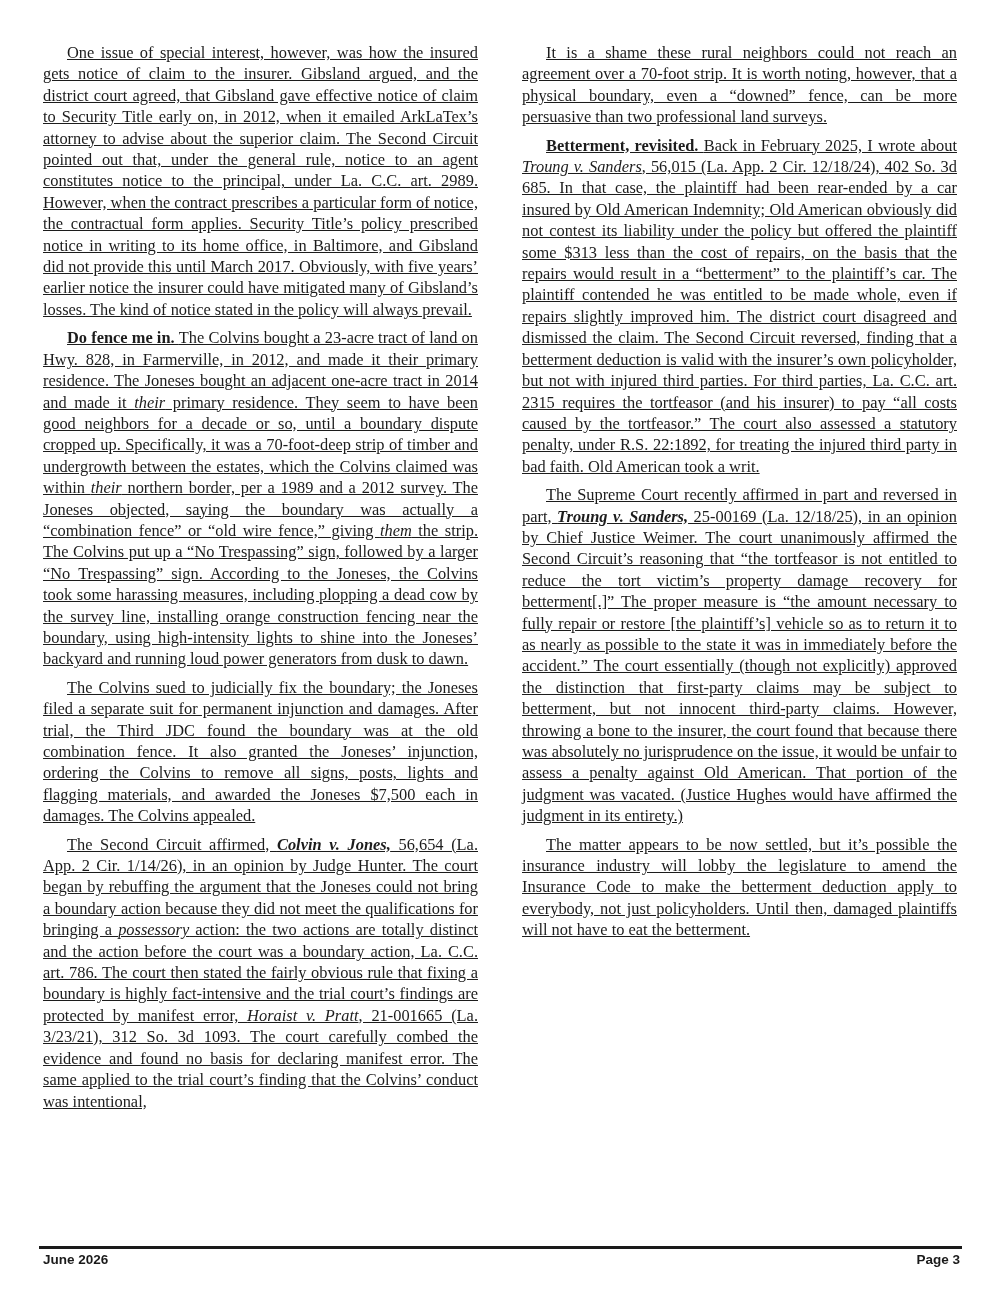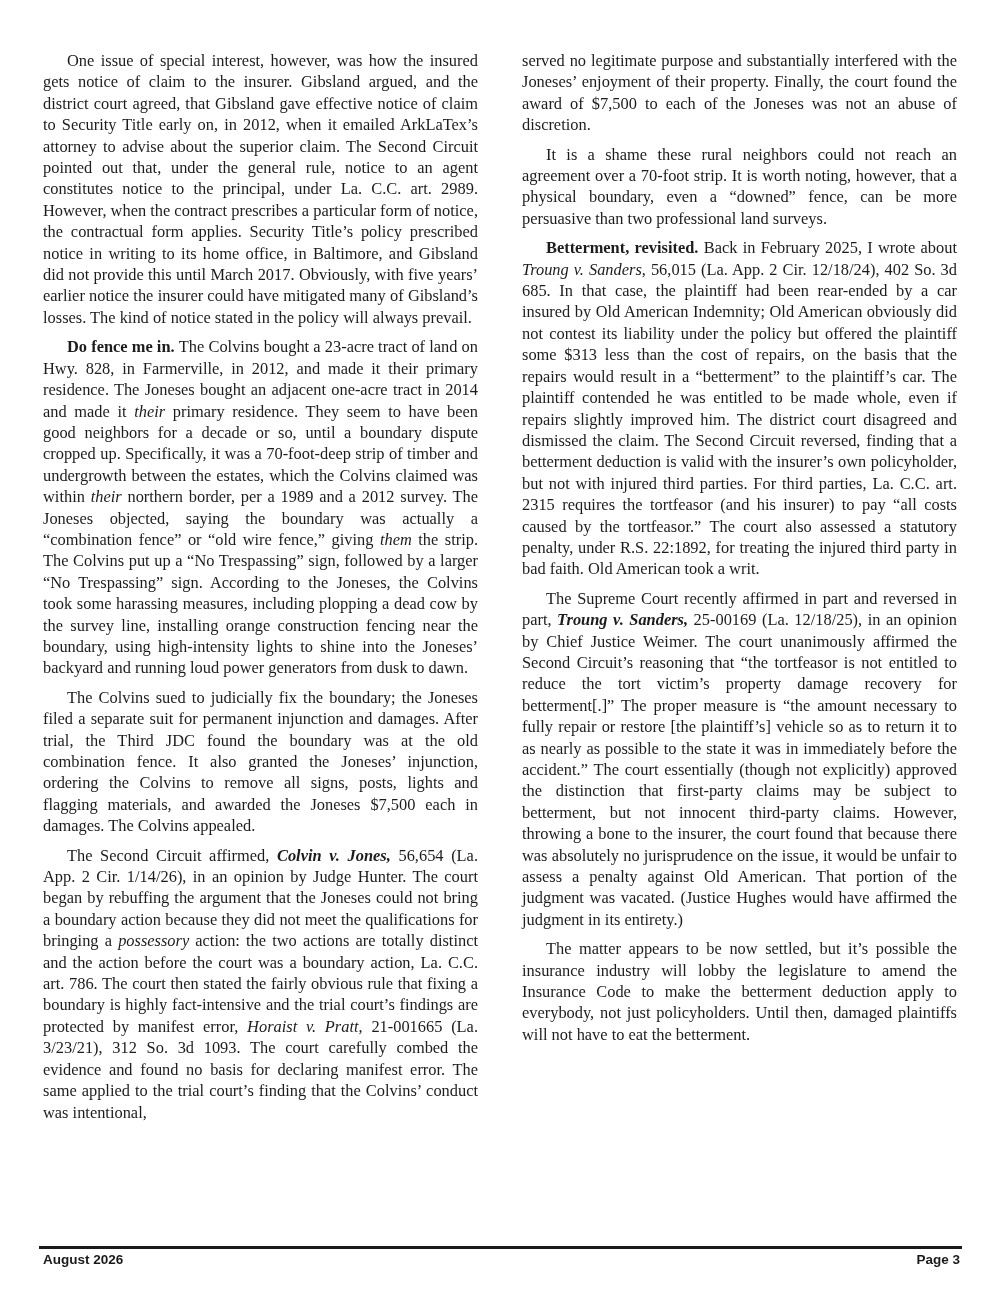--- a/index.html
+++ b/index.html
@@ -15,25 +15,26 @@
   .columns {
     position: absolute;
     left: 43px;
     top: 42px;
     width: 914px;
     display: flex;
     gap: 44px;
   }
   .col { width: 435px; }
   .para {
-    margin: 8px 0 7px 0;
+    margin: 0 0 7px 0;
     font-size: 16.4px;
     line-height: 21.4px;
     text-align: justify;
     hyphens: none;
+    text-decoration: underline;
   }
   .para.indent { text-indent: 24px; }
   .st-b  { font-weight: bold; }
   .st-i  { font-style: italic; }
   .st-bi { font-weight: bold; font-style: italic; }
   .footer-rule {
     position: absolute;
     left: 39px;
     right: 38px;
     top: 1246px;
@@ -58,25 +59,24 @@
 
 <div class="page">
   <div class="columns">
     <div class="col">
         <p class="para indent"><span>One issue of special interest, however, was how the insured gets notice of claim to the insurer. Gibsland argued, and the district court agreed, that Gibsland gave effective notice of claim to Security Title early on, in 2012, when it emailed ArkLaTex’s attorney to advise about the superior claim. The Second Circuit pointed out that, under the general rule, notice to an agent constitutes notice to the principal, under La. C.C. art. 2989. However, when the contract prescribes a particular form of notice, the contractual form applies. Security Title’s policy prescribed notice in writing to its home office, in Baltimore, and Gibsland did not provide this until March 2017. Obviously, with five years’ earlier notice the insurer could have mitigated many of Gibsland’s losses. The kind of notice stated in the policy will always prevail.</span></p>
         <p class="para indent"><span class="st-b">Do fence me in. </span><span>The Colvins bought a 23-acre tract of land on Hwy. 828, in Farmerville, in 2012, and made it their primary residence. The Joneses bought an adjacent one-acre tract in 2014 and made it </span><span class="st-i">their</span><span> primary residence. They seem to have been good neighbors for a decade or so, until a boundary dispute cropped up. Specifically, it was a 70-foot-deep strip of timber and undergrowth between the estates, which the Colvins claimed was within </span><span class="st-i">their</span><span> northern border, per a 1989 and a 2012 survey. The Joneses objected, saying the boundary was actually a “combination fence” or “old wire fence,” giving </span><span class="st-i">them</span><span> the strip. The Colvins put up a “No Trespassing” sign, followed by a larger “No Trespassing” sign. According to the Joneses, the Colvins took some harassing measures, including plopping a dead cow by the survey line, installing orange construction fencing near the boundary, using high-intensity lights to shine into the Joneses’ backyard and running loud power generators from dusk to dawn.</span></p>
         <p class="para indent"><span>The Colvins sued to judicially fix the boundary; the Joneses filed a separate suit for permanent injunction and damages. After trial, the Third JDC found the boundary was at the old combination fence. It also granted the Joneses’ injunction, ordering the Colvins to remove all signs, posts, lights and flagging materials, and awarded the Joneses $7,500 each in damages. The Colvins appealed.</span></p>
         <p class="para indent"><span>The Second Circuit affirmed, </span><span class="st-bi">Colvin v. Jones,</span><span> 56,654 (La. App. 2 Cir. 1/14/26), in an opinion by Judge Hunter. The court began by rebuffing the argument that the Joneses could not bring a boundary action because they did not meet the qualifications for bringing a </span><span class="st-i">possessory</span><span> action: the two actions are totally distinct and the action before the court was a boundary action, La. C.C. art. 786. The court then stated the fairly obvious rule that fixing a boundary is highly fact-intensive and the trial court’s findings are protected by manifest error, </span><span class="st-i">Horaist v. Pratt</span><span>, 21-001665 (La. 3/23/21), 312 So. 3d 1093. The court carefully combed the evidence and found no basis for declaring manifest error. The same applied to the trial court’s finding that the Colvins’ conduct was intentional,</span></p>
       </div>
     <div class="col">
-        <p class="para"><span>served no legitimate purpose and substantially interfered with the Joneses’ enjoyment of their property. Finally, the court found the award of $7,500 to each of the Joneses was not an abuse of discretion.</span></p>
         <p class="para indent"><span>It is a shame these rural neighbors could not reach an agreement over a 70-foot strip. It is worth noting, however, that a physical boundary, even a “downed” fence, can be more persuasive than two professional land surveys.</span></p>
         <p class="para indent"><span class="st-b">Betterment, revisited. </span><span>Back in February 2025, I wrote about </span><span class="st-i">Troung v. Sanders</span><span>, 56,015 (La. App. 2 Cir. 12/18/24), 402 So. 3d 685. In that case, the plaintiff had been rear-ended by a car insured by Old American Indemnity; Old American obviously did not contest its liability under the policy but offered the plaintiff some $313 less than the cost of repairs, on the basis that the repairs would result in a “betterment” to the plaintiff’s car. The plaintiff contended he was entitled to be made whole, even if repairs slightly improved him. The district court disagreed and dismissed the claim. The Second Circuit reversed, finding that a betterment deduction is valid with the insurer’s own policyholder, but not with injured third parties. For third parties, La. C.C. art. 2315 requires the tortfeasor (and his insurer) to pay “all costs caused by the tortfeasor.” The court also assessed a statutory penalty, under R.S. 22:1892, for treating the injured third party in bad faith. Old American took a writ.</span></p>
         <p class="para indent"><span>The Supreme Court recently affirmed in part and reversed in part, </span><span class="st-bi">Troung v. Sanders,</span><span> 25-00169 (La. 12/18/25), in an opinion by Chief Justice Weimer. The court unanimously affirmed the Second Circuit’s reasoning that “the tortfeasor is not entitled to reduce the tort victim’s property damage recovery for betterment[.]” The proper measure is “the amount necessary to fully repair or restore [the plaintiff’s] vehicle so as to return it to as nearly as possible to the state it was in immediately before the accident.” The court essentially (though not explicitly) approved the distinction that first-party claims may be subject to betterment, but not innocent third-party claims. However, throwing a bone to the insurer, the court found that because there was absolutely no jurisprudence on the issue, it would be unfair to assess a penalty against Old American. That portion of the judgment was vacated. (Justice Hughes would have affirmed the judgment in its entirety.)</span></p>
         <p class="para indent"><span>The matter appears to be now settled, but it’s possible the insurance industry will lobby the legislature to amend the Insurance Code to make the betterment deduction apply to everybody, not just policyholders. Until then, damaged plaintiffs will not have to eat the betterment.</span></p>
       </div>
   </div>
   <div class="footer-rule"></div>
   <div class="footer">
-    <span>August 2026</span>
+    <span>June 2026</span>
     <span>Page 3</span>
   </div>
 </div>
 
 </body></html>

